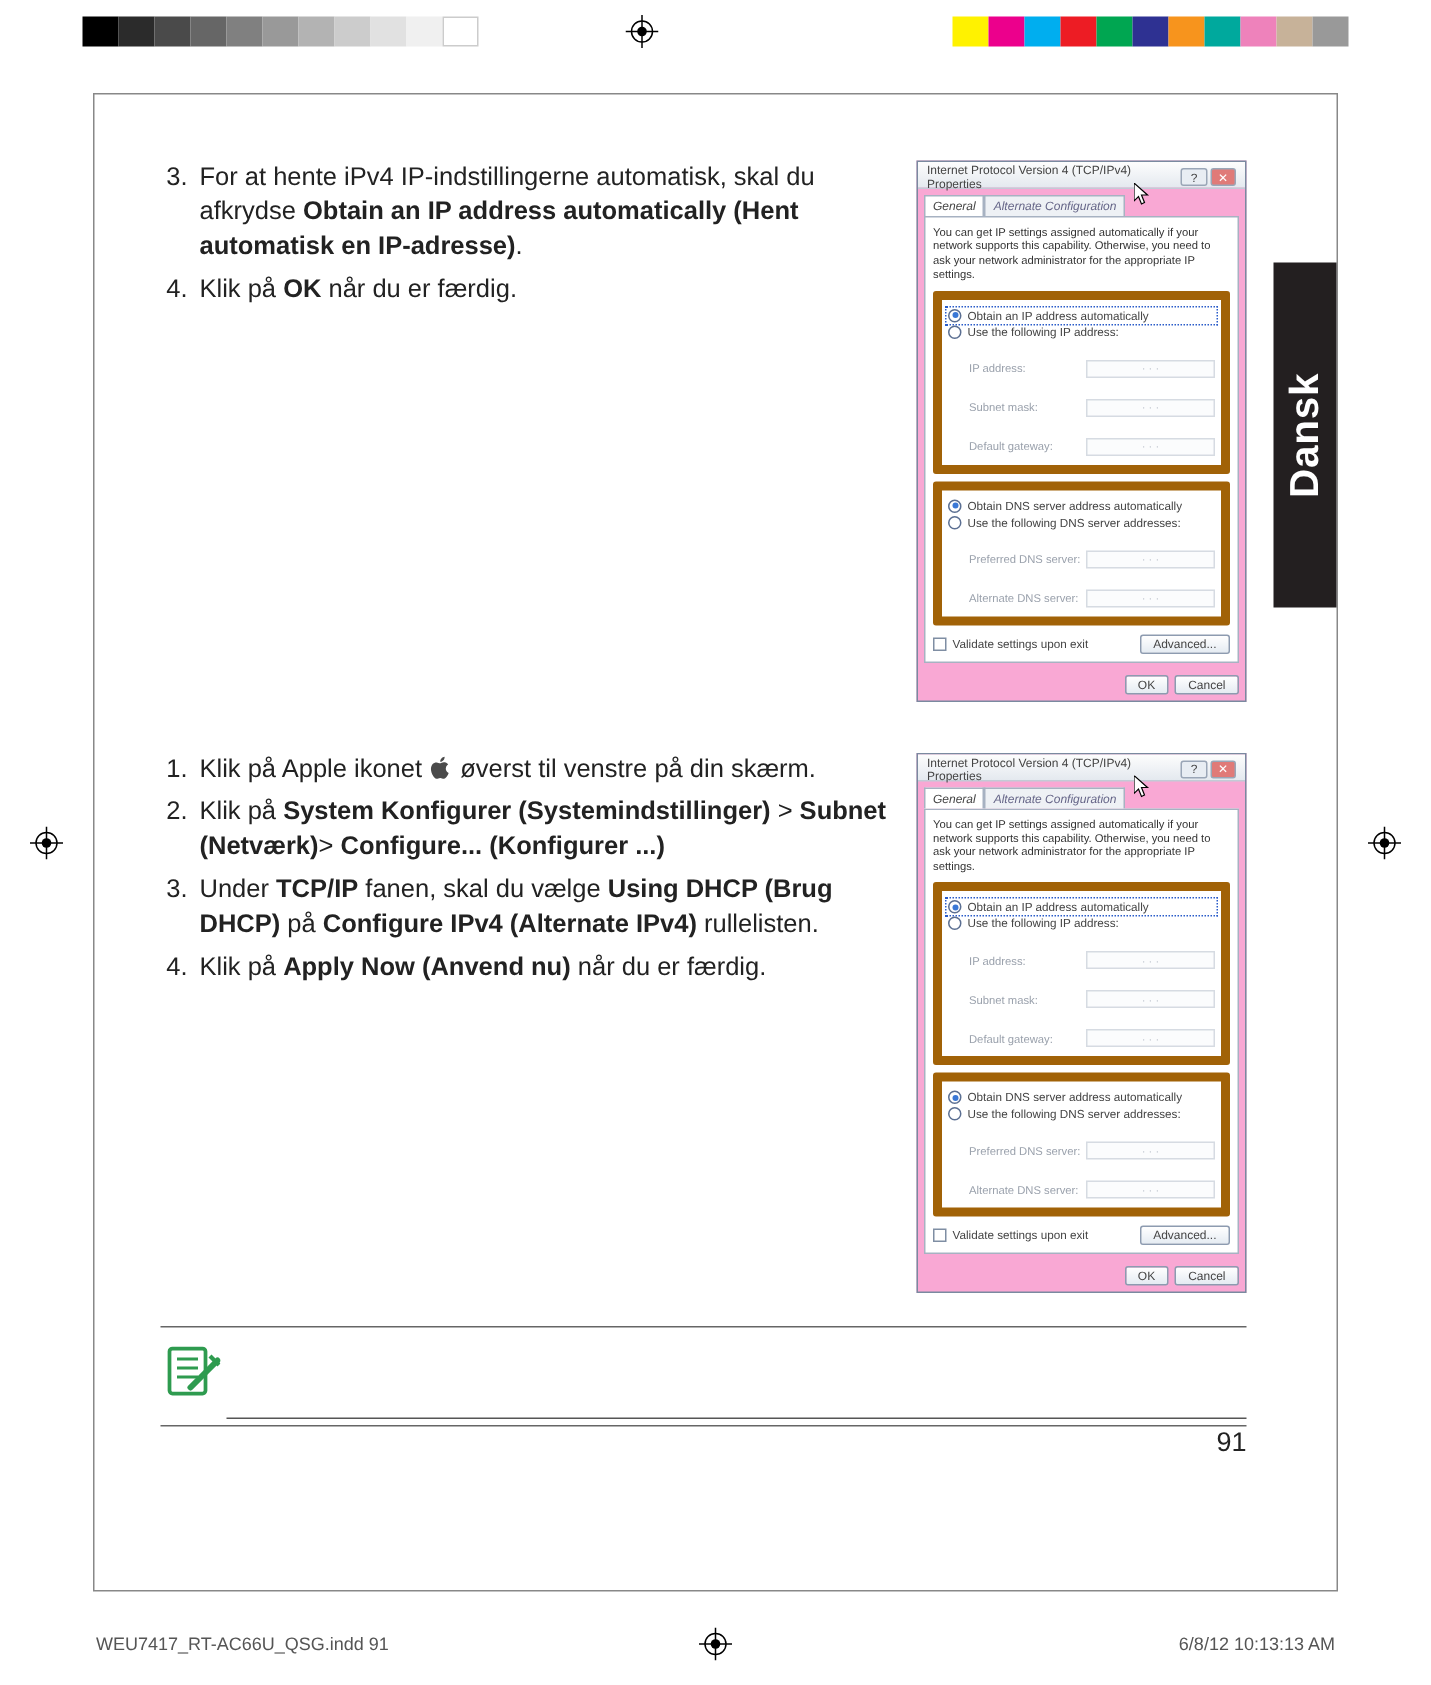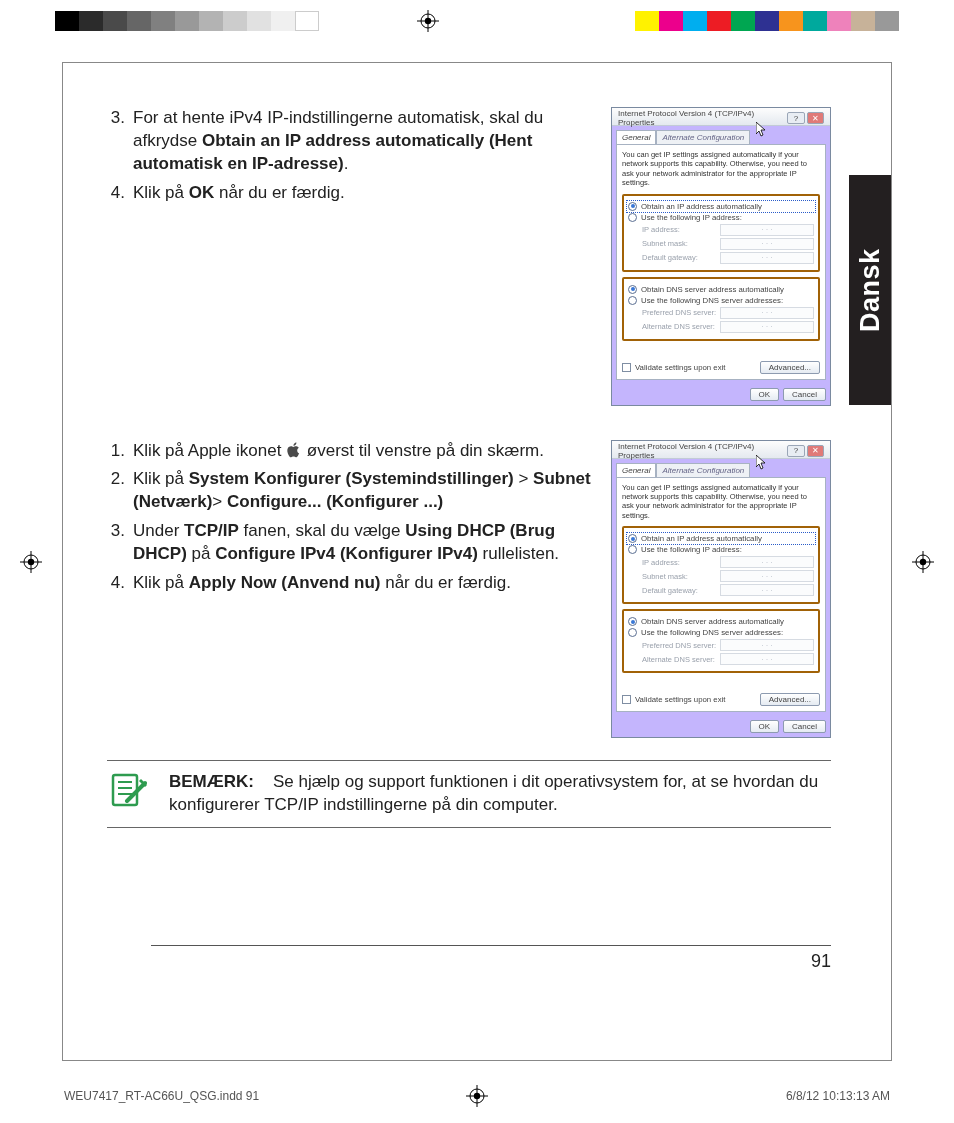--- a/index.html
+++ b/index.html
@@ -63,48 +63,48 @@
   h3.sec {
     font-size:16px; font-weight:700; letter-spacing:0.4px;
     margin: 0 0  10px 0; text-transform: none;
   }
   .apple-icon {
     display:inline-block; width:16px; height:16px; vertical-align:-2px;
   }
   .dialog {
     width:220px; flex:0 0 220px;
     border:1px solid #7a8aa0;
-    background:#c4b5fd;
+    background:#f9a8d4;
     font-size:8px;
     color:#444;
     position:relative;
   }
   .dlg-title {
     height:18px; background:linear-gradient(#fdfdfd,#e4e9ef);
     border-bottom:1px solid #c2cbd6;
     padding:3px 6px 0 6px;
     display:flex; align-items:center;
     font-size:8px;
   }
   .dlg-title .spacer{flex:1}
   .dlg-title .winbtn{width:18px;height:12px;border:1px solid #9aa6b7;margin-left:2px;background:#e8edf3;border-radius:2px;display:inline-flex;align-items:center;justify-content:center;font-size:8px;}
   .dlg-tabs { padding:4px 4px 0 4px; display:flex; gap:0;font-style:italic; }
   .dlg-tab { border:1px solid #a7b2c2; border-bottom:none; padding:2px 5px; background:#fff; font-size:8px;}
   .dlg-tab.inactive{ background:#eef1f5; color:#668; }
   .dlg-body { margin:0 4px 4px 4px; border:1px solid #a7b2c2; background:#fff; padding:5px; }
   .dlg-note { font-size:7.5px; line-height:1.25; color:#333; margin-bottom:6px;}
-  .grp { border:2px solid #a16207; border-radius:2px; padding:4px; margin-bottom:5px;}
+  .grp { border:6px solid #a16207; border-radius:2px; padding:4px; margin-bottom:5px;}
   .radio-row { display:flex; align-items:center; gap:4px; margin:2px 0; font-size:7.8px;}
   .radio-row .dot{ width:9px;height:9px;border:1px solid #5b6f92;border-radius:50%; position:relative;}
   .radio-row .dot.on::after{content:"";position:absolute;inset:1.5px;border-radius:50%;background:#3a78d6;}
   .radio-row.sel{ outline:1px dotted #2a5cc9; outline-offset:1px;}
-  .field-row{display:flex;align-items:center;margin:2px 0 2px 14px;font-size:7.5px;color:#9aa1ac;}
+  .field-row{display:flex;align-items:center;margin:14px 0 2px 14px;font-size:7.5px;color:#9aa1ac;}
   .field-row .lbl{width:78px;}
   .ipbox{flex:1;height:12px;border:1px solid #d6dbe2;background:#fbfcfd;display:flex;align-items:center;justify-content:space-evenly;color:#c1c7cf;}
-  .chk-row{display:flex;align-items:center;gap:4px;margin-top:20px;font-size:7.8px;}
+  .chk-row{display:flex;align-items:center;gap:4px;margin-top:6px;font-size:7.8px;}
   .chk{width:9px;height:9px;border:1px solid #7f8ea3;background:#fff;}
   .btn{border:1px solid #8d9bb0;background:linear-gradient(#fff,#e5ebf2);padding:1px 8px;border-radius:2px;font-size:8px;margin-left:4px;}
   .dlg-foot{display:flex;justify-content:flex-end;padding:4px;}
   .cursor{position:absolute;top:14px;right:62px;width:12px;height:16px;}
   .cursor svg{width:12px;height:16px;}
 
   .note-box {
     margin-top:22px;
     border-top:1px solid #666;
     border-bottom:1px solid #666;
@@ -300,21 +300,21 @@
                 <span class="txt">Klik på Apple ikonet <span class="apple-icon"><svg viewBox="0 0 16 16">
                       <path fill="#4a4a4a" d="M11.2 8.4c0-1.8 1.5-2.7 1.6-2.7-0.9-1.3-2.2-1.4-2.7-1.5-1.1-0.1-2.2 0.7-2.8 0.7-0.6 0-1.5-0.7-2.4-0.6-1.2 0-2.4 0.7-3 1.8-1.3 2.2-0.3 5.5 0.9 7.3 0.6 0.9 1.3 1.9 2.3 1.8 0.9 0 1.3-0.6 2.4-0.6 1.1 0 1.4 0.6 2.4 0.6 1 0 1.6-0.9 2.2-1.8 0.7-1 1-2 1-2.1-0.1 0-1.9-0.7-1.9-2.9zM9.6 2.8c0.5-0.6 0.9-1.5 0.8-2.3-0.7 0-1.6 0.5-2.1 1.1-0.5 0.5-0.9 1.4-0.8 2.2 0.8 0.1 1.6-0.4 2.1-1z"></path>
                     </svg></span> øverst til venstre på din skærm.</span>
               </li>
               <li>
                 <span class="num">2.</span>
                 <span class="txt">Klik på <b>System Konfigurer (Systemindstillinger)</b> &gt; <b>Subnet (Netværk)</b>&gt; <b>Configure... (Konfigurer ...)</b></span>
               </li>
               <li>
                 <span class="num">3.</span>
-                <span class="txt">Under <b>TCP/IP</b> fanen, skal du vælge <b>Using DHCP (Brug DHCP)</b> på <b>Configure IPv4 (Konfigurer IPv4)</b> rullelisten.</span>
+                <span class="txt">Under <b>TCP/IP</b> fanen, skal du vælge <b>Using DHCP (Brug DHCP)</b> på <b>Configure IPv4 (Alternate IPv4)</b> rullelisten.</span>
               </li>
               <li>
                 <span class="num">4.</span>
                 <span class="txt">Klik på <b>Apply Now (Anvend nu)</b> når du er færdig.</span>
               </li>
             </ol>
         </div>
         <div class="dialog" id="dlg2">
             <div class="dlg-title">
               <span>Internet Protocol Version 4 (TCP/IPv4) Properties</span>
@@ -389,23 +389,20 @@
         <div class="note-icon">
           <svg viewBox="0 0 40 40">
             <rect x="6" y="4" width="24" height="30" rx="2" fill="none" stroke="#2e9b4f" stroke-width="2.5"></rect>
             <line x1="11" y1="11" x2="25" y2="11" stroke="#2e9b4f" stroke-width="2"></line>
             <line x1="11" y1="17" x2="25" y2="17" stroke="#2e9b4f" stroke-width="2"></line>
             <line x1="11" y1="23" x2="25" y2="23" stroke="#2e9b4f" stroke-width="2"></line>
             <path d="M20 30 L38 12" stroke="#2e9b4f" stroke-width="4" stroke-linecap="round"></path>
             <path d="M34 8 L40 14 L38 16 L32 10 Z" fill="#2e9b4f"></path>
           </svg>
         </div>
-        <div class="note-text">
-          <b>BEMÆRK:</b>&nbsp;&nbsp;&nbsp;&nbsp;<span>Se hjælp og support funktionen i dit operativsystem for, at se hvordan du konfigurerer TCP/IP indstillingerne på din computer.</span>
-        </div>
       </div>
 
     </div>
 
     <div class="page-foot-line"></div>
     <div class="page-num">91</div>
   </div>
 </div>
 
 <div class="slug">

